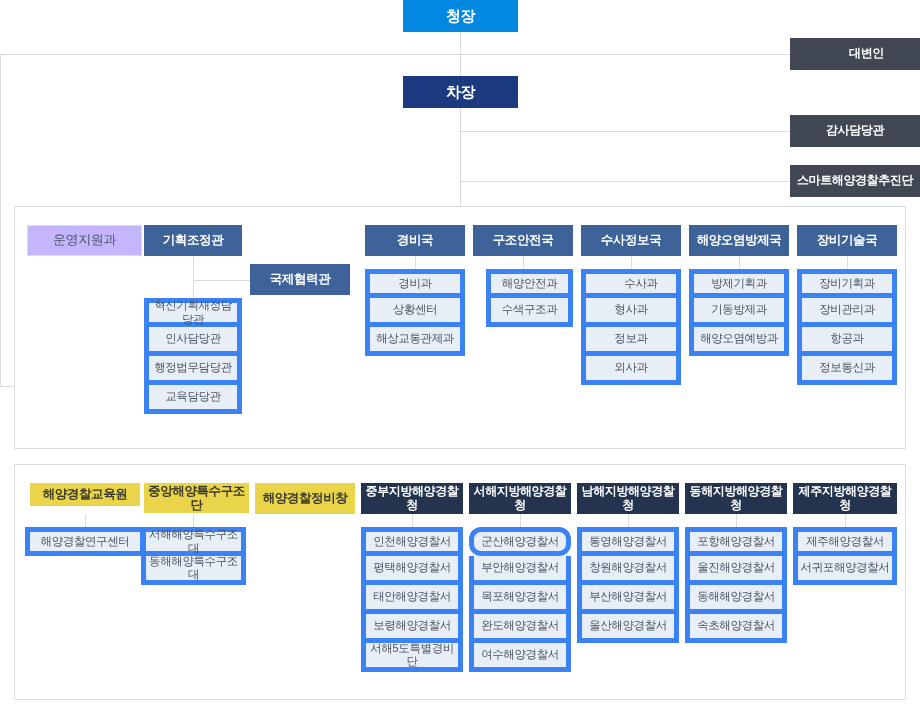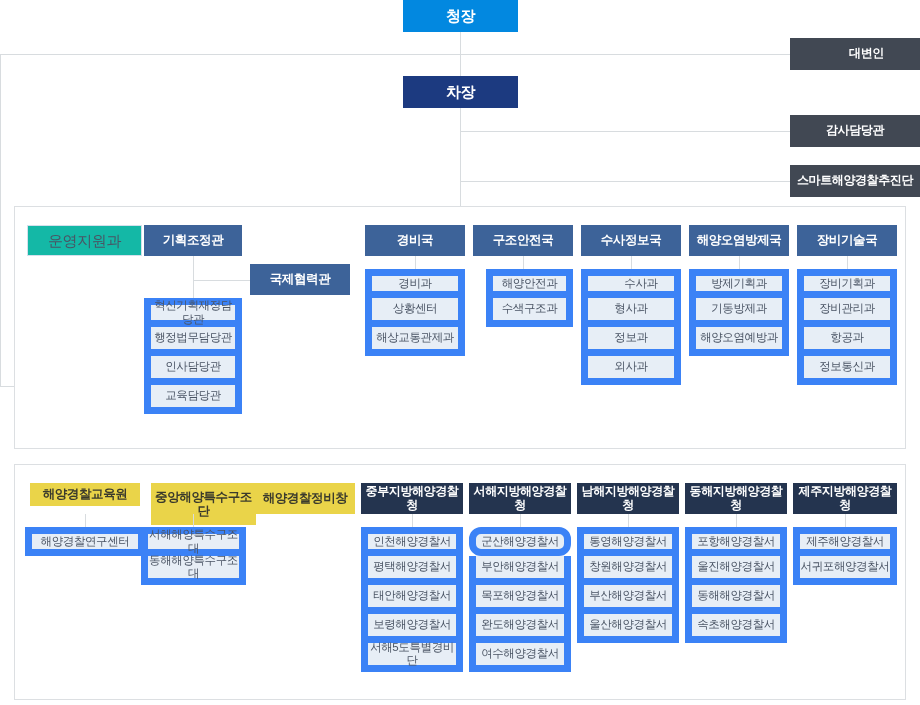--- a/index.html
+++ b/index.html
@@ -23,22 +23,22 @@
   
   .node{position:absolute;box-sizing:border-box;display:flex;align-items:center;
         justify-content:center;text-align:center;line-height:1.15;
         letter-spacing:-0.4px;}
 
   .node-top{background:#0288e0;color:#fff;font-weight:bold;font-size:15px;}
   .node-vice{background:#1c3a80;color:#fff;font-weight:bold;font-size:15px;}
   .node-staff{background:#414853;color:#fff;font-weight:bold;font-size:12px;}
   .node-bureau{background:#3d6399;color:#fff;font-weight:bold;font-size:12.5px;}
   .node-sub{background:#e7eef6;color:#4a5464;font-size:11.5px;
-            border:7px solid #3b82f6;}
-  .node-plain{background:#14b8a6;color:#4a5464;font-size:15px;
+            border:5px solid #3b82f6;}
+  .node-plain{background:#c4b5fd;color:#4a5464;font-size:13px;
             border:1px solid #d4e0ec;}
   .node-yellow{background:#ead449;color:#3a3a2c;font-weight:bold;font-size:12.5px;}
   .node-region{background:#24344f;color:#fff;font-weight:bold;font-size:12px;}
 
   .stack{position:absolute;box-sizing:border-box;}
   .stack .node-sub{position:relative;width:100%;display:flex;}
   .stack .node-sub + .node-sub{border-top:none;}
 </style>
 </head>
 <body>
@@ -70,22 +70,22 @@
 
   <div class="node node-bureau" style="left:144px;top:225px;width:98px;height:31px;">기획조정관</div>
 
   <div class="line-v" style="left:193px;top:256px;height:42px;"></div>
   <div class="line-h" style="left:193px;top:280px;width:57px;"></div>
 
   <div class="node node-bureau" style="left:250px;top:264px;width:100px;height:31px;">국제협력관</div>
 
   <div class="stack" style="left:144px;top:298px;width:98px;">
     <div class="node node-sub" style="height:29px;">혁신기획재정담당관</div>
+    <div class="node node-sub" style="height:29px;">인사담당관</div>
     <div class="node node-sub" style="height:29px;">행정법무담당관</div>
-    <div class="node node-sub" style="height:29px;">인사담당관</div>
     <div class="node node-sub" style="height:29px;">교육담당관</div>
   </div>
 
   <div class="node node-bureau" style="left:365px;top:225px;width:100px;height:31px;">경비국</div>
   <div class="line-v" style="left:415px;top:256px;height:13px;"></div>
   <div class="stack" style="left:365px;top:269px;width:100px;">
     <div class="node node-sub" style="height:29px;">경비과</div>
     <div class="node node-sub" style="height:29px;">상황센터</div>
     <div class="node node-sub" style="height:29px;">해상교통관제과</div>
   </div>
@@ -124,21 +124,21 @@
   </div>
 
   <div class="panel" style="left:14px;top:464px;width:892px;height:236px;"></div>
 
   <div class="node node-yellow" style="left:30px;top:483px;width:110px;height:23px;">해양경찰교육원</div>
   <div class="line-v" style="left:85px;top:514px;height:13px;"></div>
   <div class="stack" style="left:25px;top:527px;width:120px;">
     <div class="node node-sub" style="height:29px;">해양경찰연구센터</div>
   </div>
 
-  <div class="node node-yellow" style="left:151px;top:483px;width:105px;height:42px;">중앙해양특수구조단</div>
+  <div class="node node-yellow" style="left:144px;top:483px;width:105px;height:30px;">중앙해양특수구조단</div>
   <div class="line-v" style="left:193px;top:514px;height:13px;"></div>
   <div class="stack" style="left:141px;top:527px;width:105px;">
     <div class="node node-sub" style="height:29px;">서해해양특수구조대</div>
     <div class="node node-sub" style="height:29px;">동해해양특수구조대</div>
   </div>
 
   <div class="node node-yellow" style="left:255px;top:483px;width:100px;height:31px;">해양경찰정비창</div>
 
   <div class="node node-region" style="left:361px;top:483px;width:102px;height:31px;">중부지방해양경찰청</div>
   <div class="line-v" style="left:412px;top:514px;height:13px;"></div>

